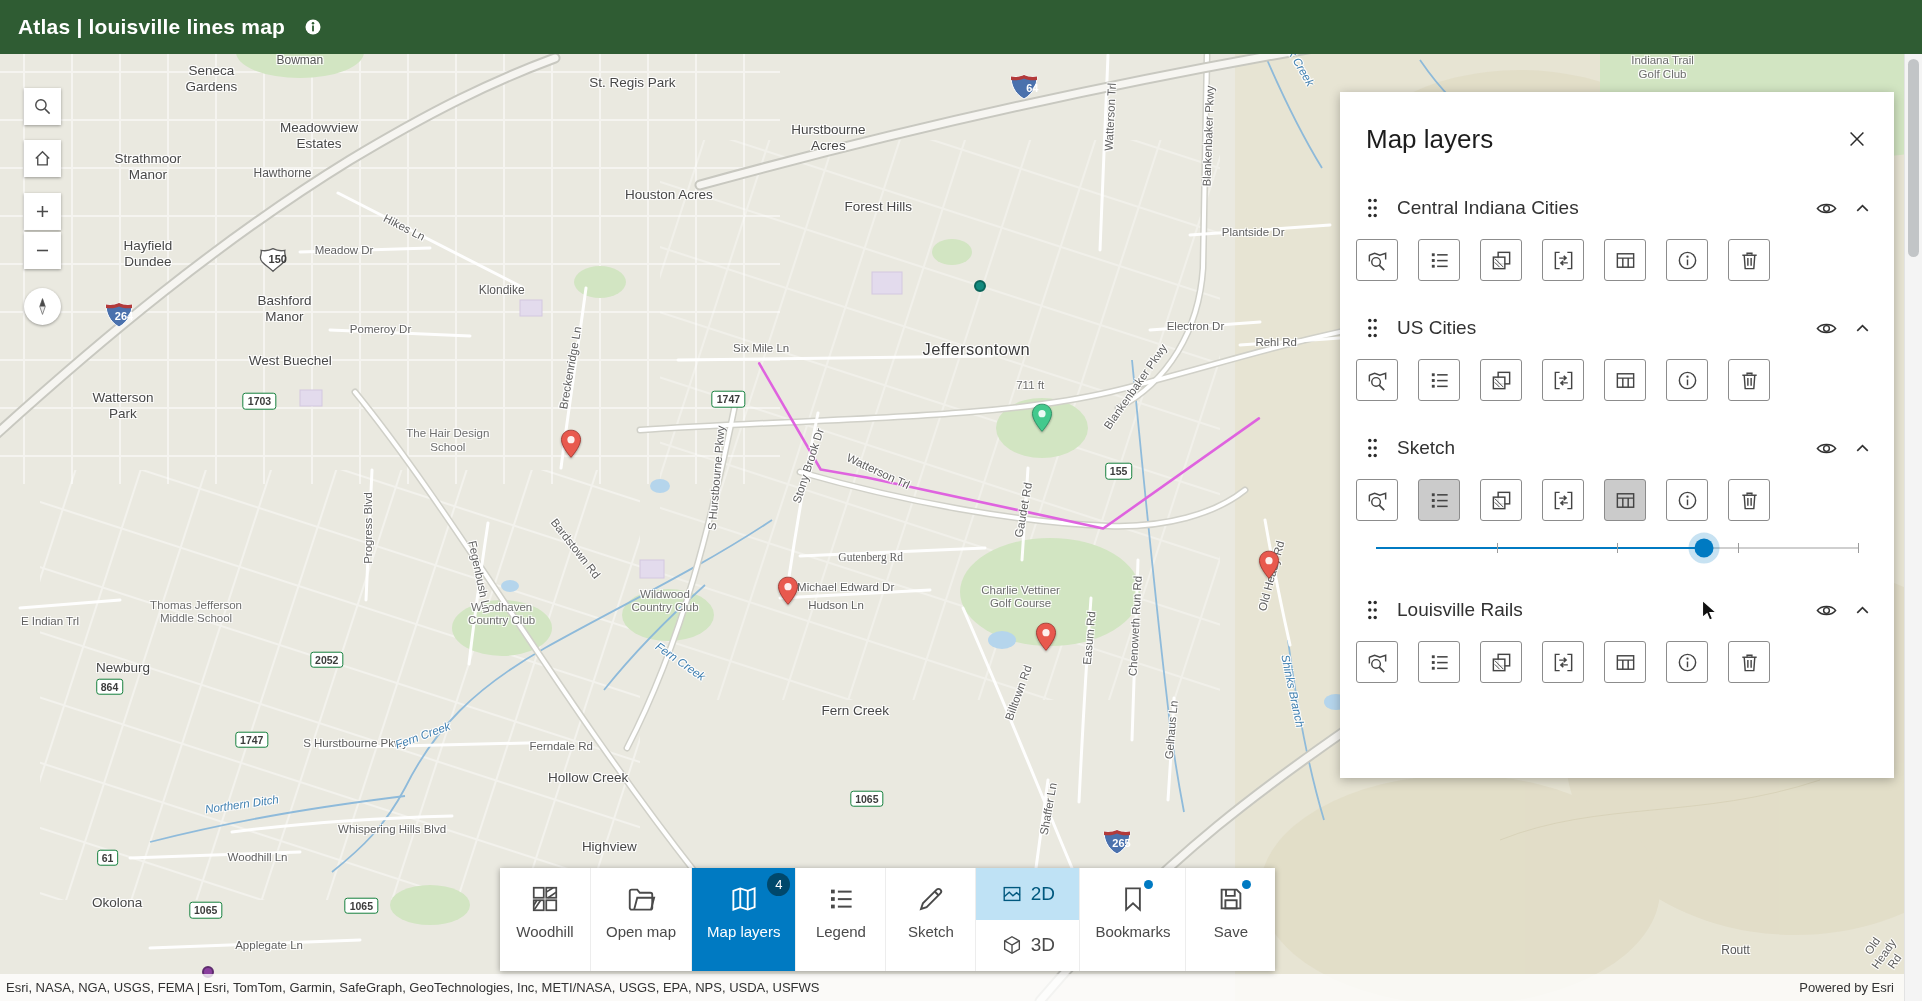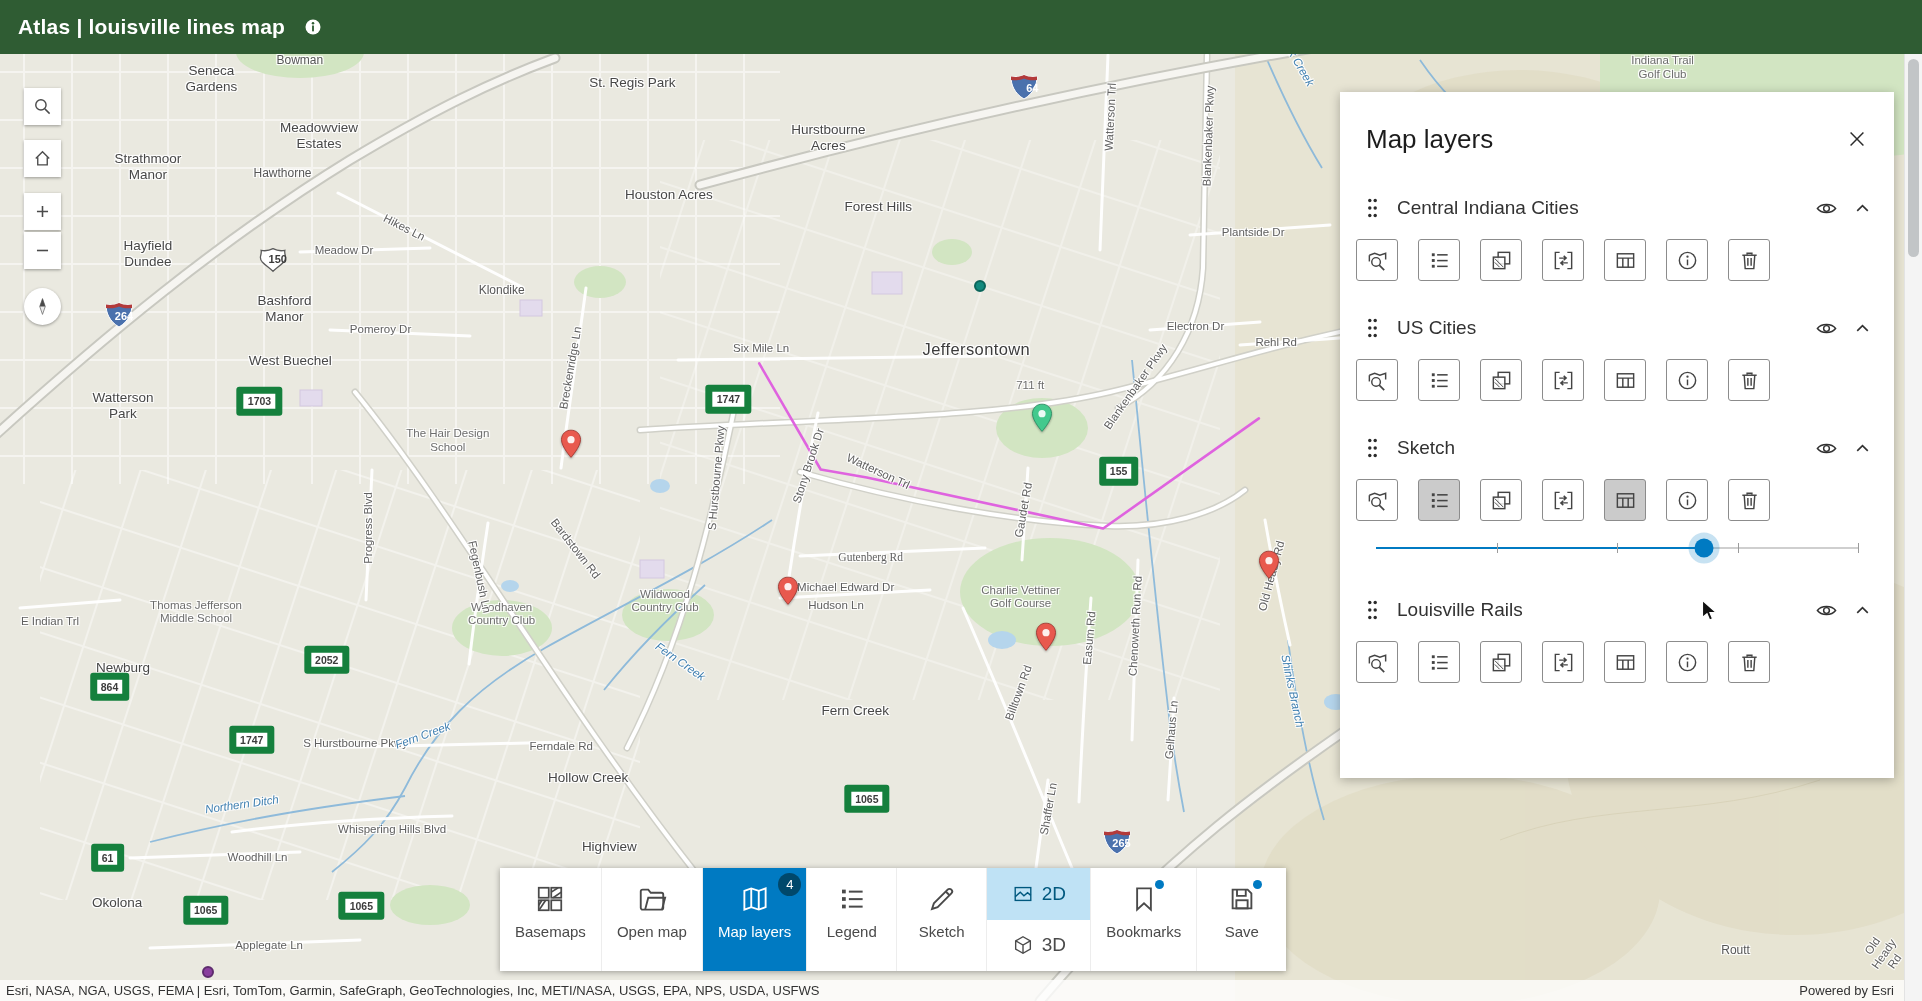--- a/index.html
+++ b/index.html
@@ -29,21 +29,21 @@
   .maplabel.hood{font-size:12px;color:#565656;font-weight:500;}
   .maplabel.poi{font-size:11.5px;color:#6d6d6d;}
   .maplabel.road{font-size:11.5px;color:#606060;}
   .maplabel.water{font-size:11.5px;color:#3e7fb1;font-style:italic;}
 
   .shield{position:absolute;width:28px;height:26px;transform:translate(-50%,-50%);}
   .shield svg{width:100%;height:100%;display:block;}
   .shield .num{position:abs;position:absolute;left:0;right:0;top:8px;text-align:right;
                font-size:11px;font-weight:bold;color:#fff;font-style:normal;}
   .shield.us .num{color:#3a3a3a;top:6px;}
-  .shield.state{width:auto;height:auto;background:#fff;border:7px solid #15803d;border-radius:3px;
+  .shield.state{width:auto;height:auto;background:#fff;border:1px solid #15803d;border-radius:3px;
                 padding:1px 4px;font-size:10.5px;font-weight:bold;color:#3c3c3c;line-height:1.2;}
   .pin{position:absolute;width:22px;height:29px;transform:translate(-50%,-82%);pointer-events:auto;cursor:pointer;}
   .pin svg{width:100%;height:100%;display:block;filter:drop-shadow(0 1px 1px rgba(0,0,0,.35));}
   .mapdot{position:absolute;width:12px;height:12px;border-radius:50%;border:2px solid;
           transform:translate(-50%,-50%);pointer-events:auto;cursor:pointer;}
 
   
   .mapbtn{position:absolute;left:24px;width:37px;height:37px;background:#fff;border:none;
           box-shadow:0 1px 3px rgba(0,0,0,.35);display:flex;align-items:center;justify-content:center;
           padding:0;cursor:pointer;color:#4a4a4a;z-index:8;}
@@ -91,21 +91,21 @@
   .tb-badge{position:absolute;top:5px;right:5px;width:23px;height:23px;border-radius:50%;background:#00486b;
             color:#fff;font-size:13px;display:flex;align-items:center;justify-content:center;}
   .tb-dot{position:absolute;top:-4px;right:-5px;width:9px;height:9px;border-radius:50%;background:#007ac2;}
   .tb-stack{padding:0;min-width:104px;flex-direction:column;align-items:stretch;}
   .tb-opt{flex:1;display:flex;align-items:center;justify-content:center;gap:8px;color:#4a4a4a;}
   .tb-opt .ic{width:22px;height:22px;}
   .tb-opt-label{font-size:19px;}
   .tb-opt.sel{background:#bfe2f5;color:#00587e;}
 
   
-  .attrib{position:absolute;left:0;right:18px;bottom:0;height:21px;background:rgba(255,255,255,.78);
+  .attrib{position:absolute;left:0;right:18px;bottom:0;height:27px;background:rgba(255,255,255,.78);
           display:flex;align-items:center;justify-content:space-between;font-size:13px;color:#323232;
           padding:0 10px 0 6px;z-index:11;}
   .scrollbar{position:absolute;top:54px;right:0;bottom:0;width:18px;background:#f4f4f4;
              border-left:1px solid #e3e3e3;z-index:25;}
   .scroll-thumb{position:absolute;top:5px;left:3px;width:11px;height:198px;border-radius:6px;
                 background:#c2c5c7;cursor:pointer;}
   .cursor{position:absolute;left:1697px;top:598px;width:26px;height:26px;z-index:40;pointer-events:none;}
 </style>
 </head>
 <body>
@@ -833,21 +833,21 @@
   <nav class="toolbar">
       <div class="tb-item">
         <span class="tb-iconwrap"><span class="ic tb-ic"><svg viewBox="0 0 24 24" fill="none" stroke="currentColor" stroke-width="1.4">
               <rect x="3" y="3" width="8" height="8"></rect>
               <rect x="13" y="3" width="8" height="8"></rect>
               <rect x="3" y="13" width="8" height="8"></rect>
               <rect x="13" y="13" width="8" height="8"></rect>
               <path d="M13 6.5 L18.5 3 M14.5 11 L21 6.5"></path>
               <path d="M5.5 13 L3 17 M8.5 13 L3.5 20.5"></path>
             </svg></span></span>
-        <span class="tb-label">Basemaps</span>
+        <span class="tb-label">Woodhill</span>
       </div>
       <div class="tb-item">
         <span class="tb-iconwrap"><span class="ic tb-ic"><svg viewBox="0 0 24 24" fill="none" stroke="currentColor" stroke-width="1.5">
               <path d="M3 19 V6 C3 5.2 3.7 4.5 4.5 4.5 H9 L11 7 H19.5 C20.3 7 21 7.7 21 8.5 V19 C21 19.8 20.3 20.5 19.5 20.5 H4.5 C3.7 20.5 3 19.8 3 19 Z"></path>
               <path d="M6.5 20.5 L9 11 H22.5 L20 20.5"></path>
             </svg></span></span>
         <span class="tb-label">Open map</span>
       </div>
       <div class="tb-item active">
         <span class="tb-iconwrap"><span class="ic tb-ic"><svg viewBox="0 0 24 24" fill="none" stroke="currentColor" stroke-width="1.5">

